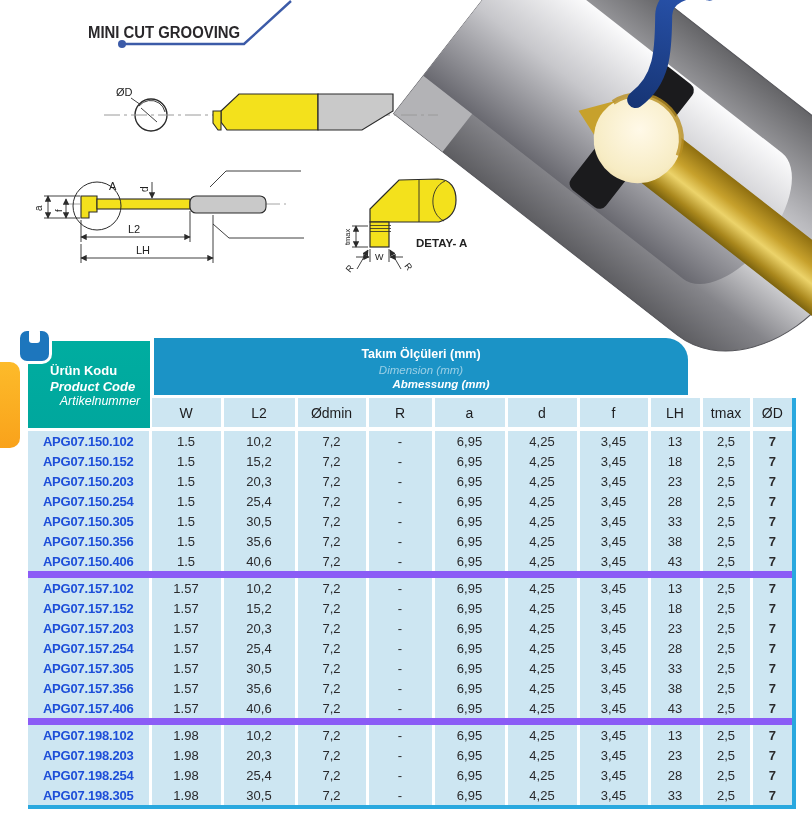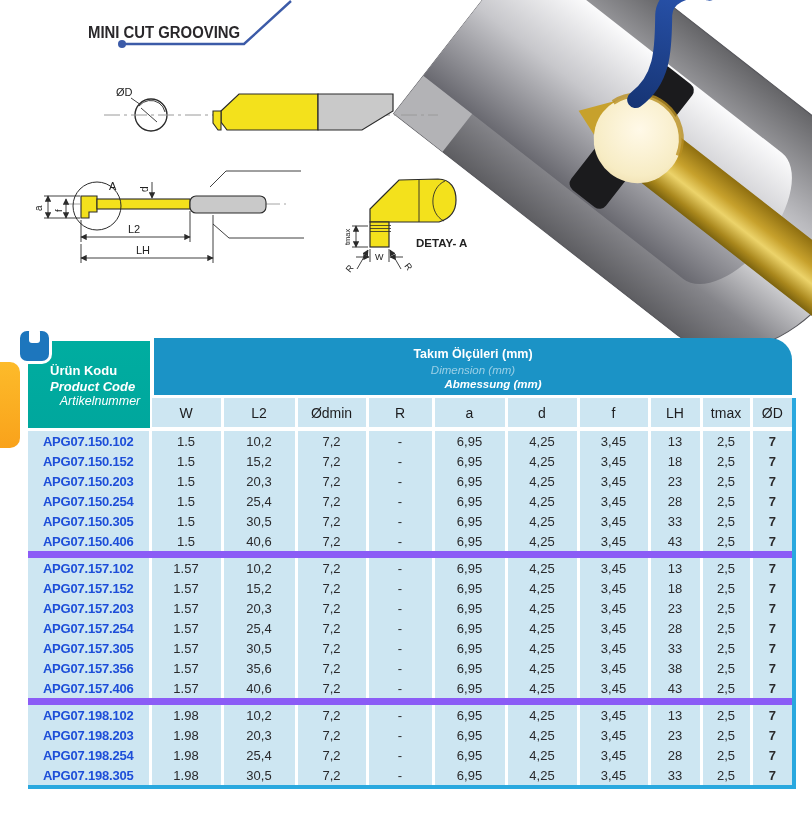--- a/index.html
+++ b/index.html
@@ -4,21 +4,21 @@
 <style>
   html,body{margin:0;padding:0;background:#fff;}
   .page{position:relative;width:812px;height:821px;background:#fff;overflow:hidden;
         font-family:"Liberation Sans",sans-serif;color:#222;border-radius:8px;}
   
   .title{position:absolute;left:88px;top:24px;font-size:16px;font-weight:bold;color:#29272a;
          letter-spacing:0;transform:scaleX(.93);transform-origin:left;white-space:nowrap;}
   
   .top-art{position:absolute;left:0;top:0;z-index:1;pointer-events:none;}
   
-  .dim-header{position:absolute;left:154px;top:338px;width:638px;height:57px;z-index:2;
+  .dim-header{position:absolute;left:154px;top:338px;width:534px;height:57px;z-index:2;
               background:var(--header_blue,#1b93c6);border-radius:0 22px 0 0;text-align:center;
               padding-top:9px;box-sizing:border-box;line-height:1.25;}
   .dim-header .l1{font-size:12.5px;font-weight:bold;color:#fff;}
   .dim-header .l2{font-size:11.5px;font-style:italic;color:rgba(255,255,255,.55);}
   .dim-header .l3{font-size:11.5px;font-style:italic;font-weight:bold;color:#fff;margin-left:40px;}
   .teal-cell{position:absolute;left:28px;top:341px;width:122px;height:87px;z-index:3;
              background:linear-gradient(180deg,#00ada0,var(--teal,#00a79d));
              border-radius:24px 0 0 0;box-sizing:border-box;padding:22px 0 0 22px;
              color:#fff;line-height:1.2;}
   .teal-cell .l1{font-size:13px;font-weight:bold;}
@@ -286,20 +286,33 @@
             <td>7,2</td>
             <td>-</td>
             <td>6,95</td>
             <td>4,25</td>
             <td>3,45</td>
             <td>33</td>
             <td>2,5</td>
             <td class="od">7</td>
           </tr>
           <tr>
+            <td class="code">APG07.150.356</td>
+            <td>1.5</td>
+            <td>35,6</td>
+            <td>7,2</td>
+            <td>-</td>
+            <td>6,95</td>
+            <td>4,25</td>
+            <td>3,45</td>
+            <td>38</td>
+            <td>2,5</td>
+            <td class="od">7</td>
+          </tr>
+          <tr>
             <td class="code">APG07.150.406</td>
             <td>1.5</td>
             <td>40,6</td>
             <td>7,2</td>
             <td>-</td>
             <td>6,95</td>
             <td>4,25</td>
             <td>3,45</td>
             <td>43</td>
             <td>2,5</td>

